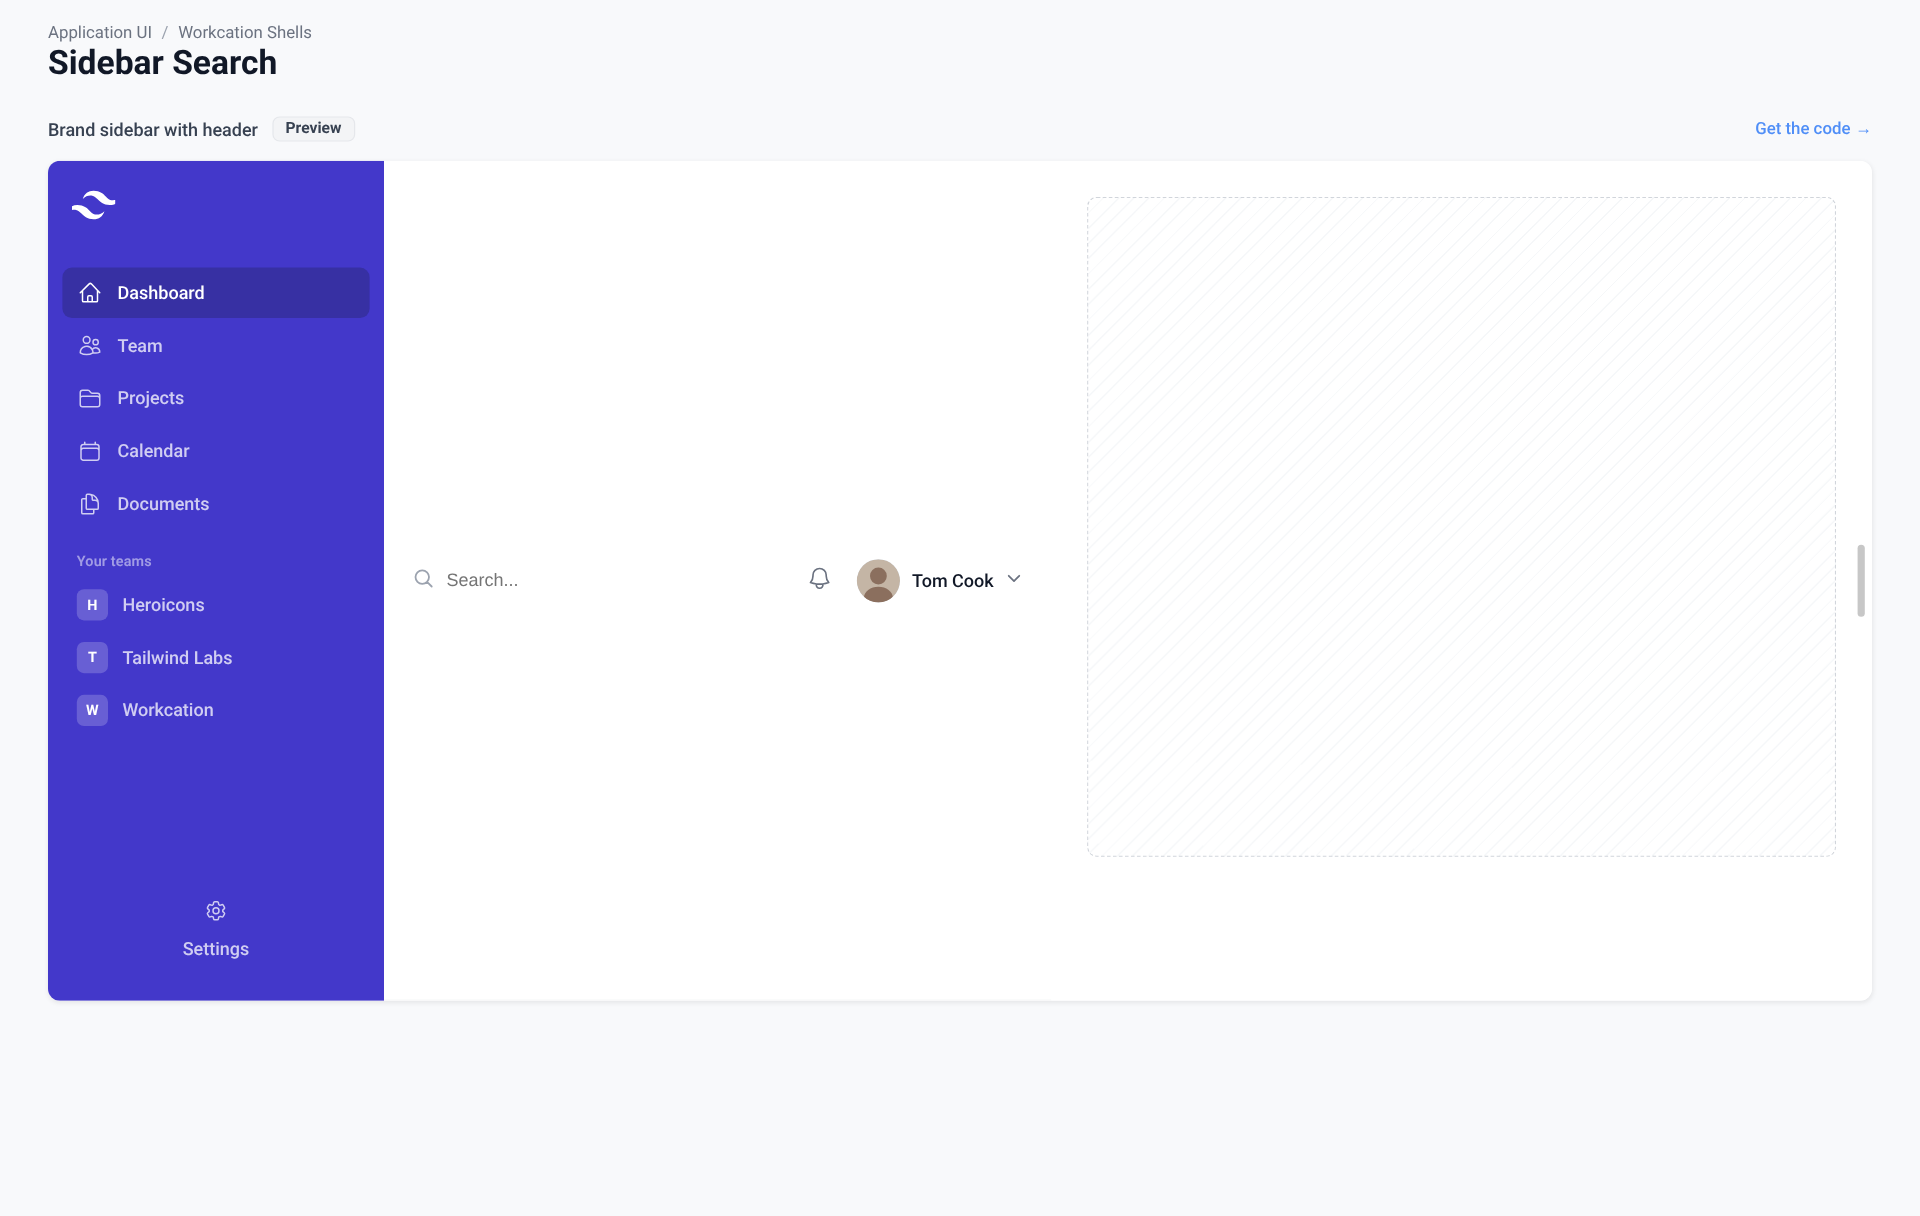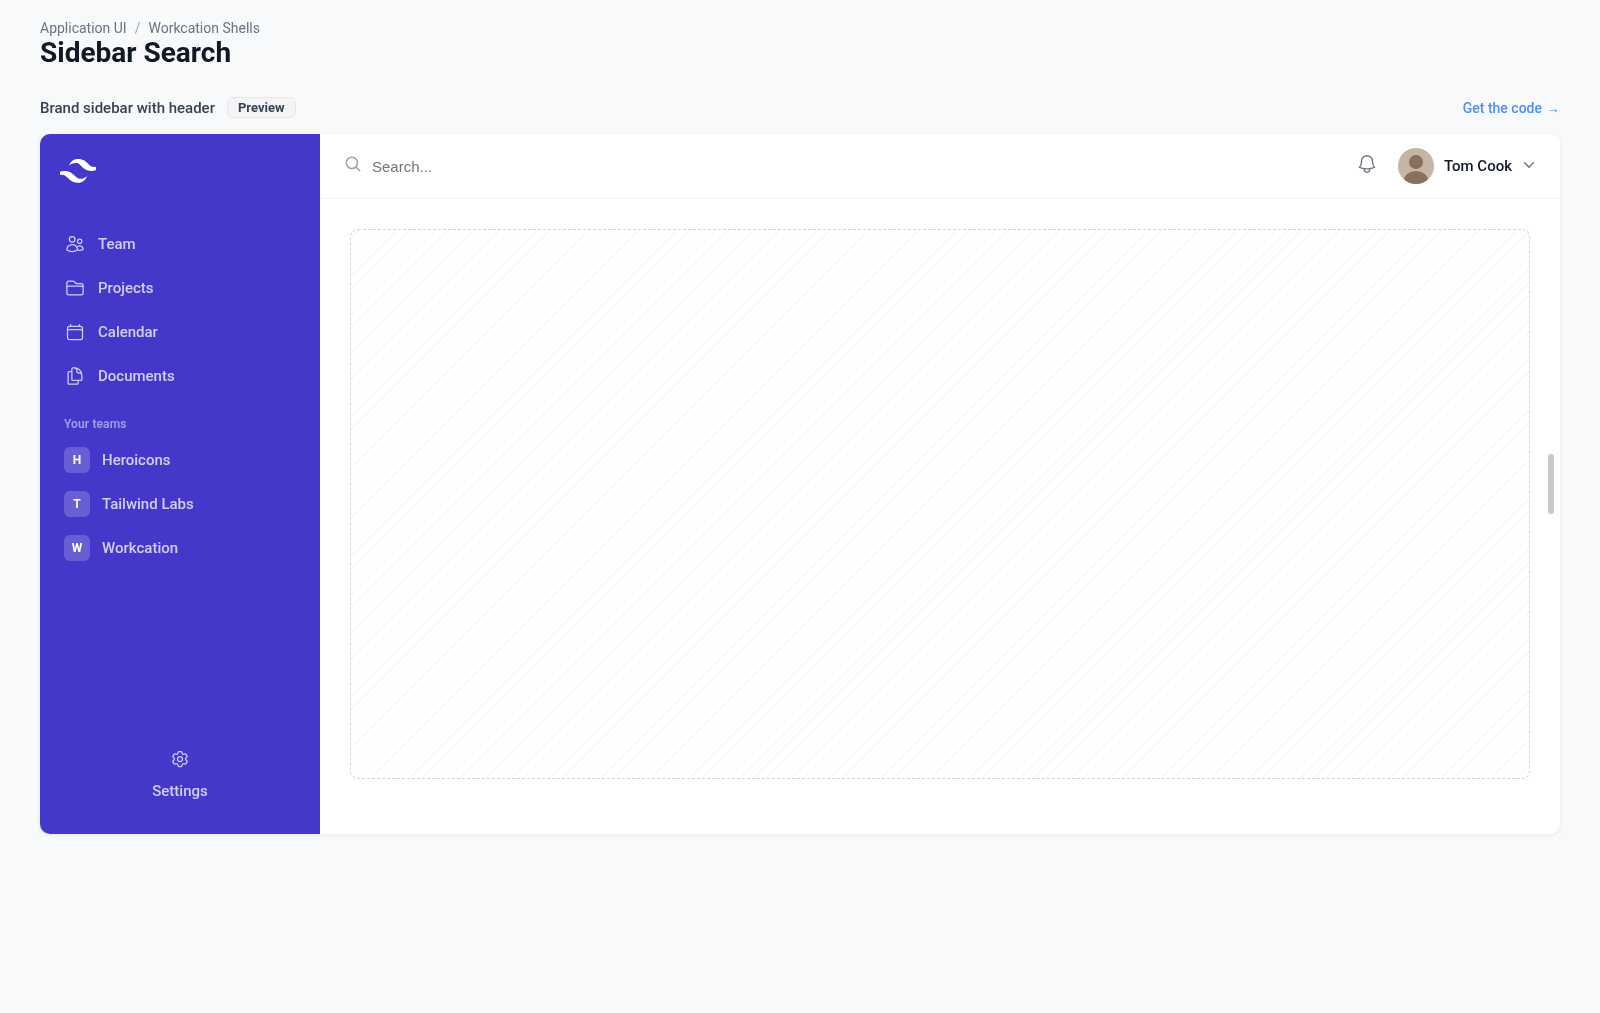--- a/index.html
+++ b/index.html
@@ -174,21 +174,20 @@
       color: rgba(255,255,255,0.75);
       font-size: 15px;
       font-weight: 500;
       flex-direction: column;
     }
 
     
     .main-content {
       flex: 1;
       display: flex;
-      flex-direction: column;
       background: #fff;
     }
 
     .topbar {
       display: flex;
       align-items: center;
       justify-content: space-between;
       padding: 14px 24px;
       border-bottom: 1px solid #f3f4f6;
       background: #fff;
@@ -326,20 +325,28 @@
       <div class="sidebar-logo">
         <span class="logo-icon">
           <svg width="36" height="26" viewBox="0 0 36 26" fill="none" xmlns="http://www.w3.org/2000/svg">
             <path d="M18 0C13.5 0 10.5 2.25 9 6.75C11.25 4.5 13.875 3.6 16.875 4.05C18.56 4.3 19.79 5.55 21.15 6.93C23.4 9.22 26.03 11.88 31.5 11.88C36 11.88 39 9.63 40.5 5.13C38.25 7.38 35.625 8.28 32.625 7.83C30.94 7.58 29.71 6.33 28.35 4.95C26.1 2.66 23.47 0 18 0ZM4.5 11.88C0 11.88 -3 14.13 -4.5 18.63C-2.25 16.38 0.375 15.48 3.375 15.93C5.06 16.18 6.29 17.43 7.65 18.81C9.9 21.1 12.53 23.76 18 23.76C22.5 23.76 25.5 21.51 27 17.01C24.75 19.26 22.125 20.16 19.125 19.71C17.44 19.46 16.21 18.21 14.85 16.83C12.6 14.54 9.97 11.88 4.5 11.88Z" fill="white" transform="translate(0, 1)"></path>
           </svg>
         </span>
       </div>
 
       <nav class="sidebar-nav">
 
+        <div class="nav-item active">
+          <span class="nav-icon">
+            <svg width="20" height="20" fill="none" viewBox="0 0 24 24" stroke="currentColor" stroke-width="1.5">
+              <path stroke-linecap="round" stroke-linejoin="round" d="M2.25 12l8.954-8.955a1.5 1.5 0 012.091 0L21.75 12M4.5 9.75v10.125c0 .621.504 1.125 1.125 1.125H9.75v-4.875c0-.621.504-1.125 1.125-1.125h2.25c.621 0 1.125.504 1.125 1.125V21h4.125c.621 0 1.125-.504 1.125-1.125V9.75M8.25 21h8.25"></path>
+            </svg>
+          </span>
+          <span>Dashboard</span>
+        </div>
 
         <div class="nav-item">
           <span class="nav-icon">
             <svg width="20" height="20" fill="none" viewBox="0 0 24 24" stroke="currentColor" stroke-width="1.5">
               <path stroke-linecap="round" stroke-linejoin="round" d="M15 19.128a9.38 9.38 0 002.625.372 9.337 9.337 0 004.121-.952 4.125 4.125 0 00-7.533-2.493M15 19.128v-.003c0-1.113-.285-2.16-.786-3.07M15 19.128v.106A12.318 12.318 0 018.624 21c-2.331 0-4.512-.645-6.374-1.766l-.001-.109a6.375 6.375 0 0111.964-3.07M12 6.375a3.375 3.375 0 11-6.75 0 3.375 3.375 0 016.75 0zm8.25 2.25a2.625 2.625 0 11-5.25 0 2.625 2.625 0 015.25 0z"></path>
             </svg>
           </span>
           <span>Team</span>
         </div>
 

